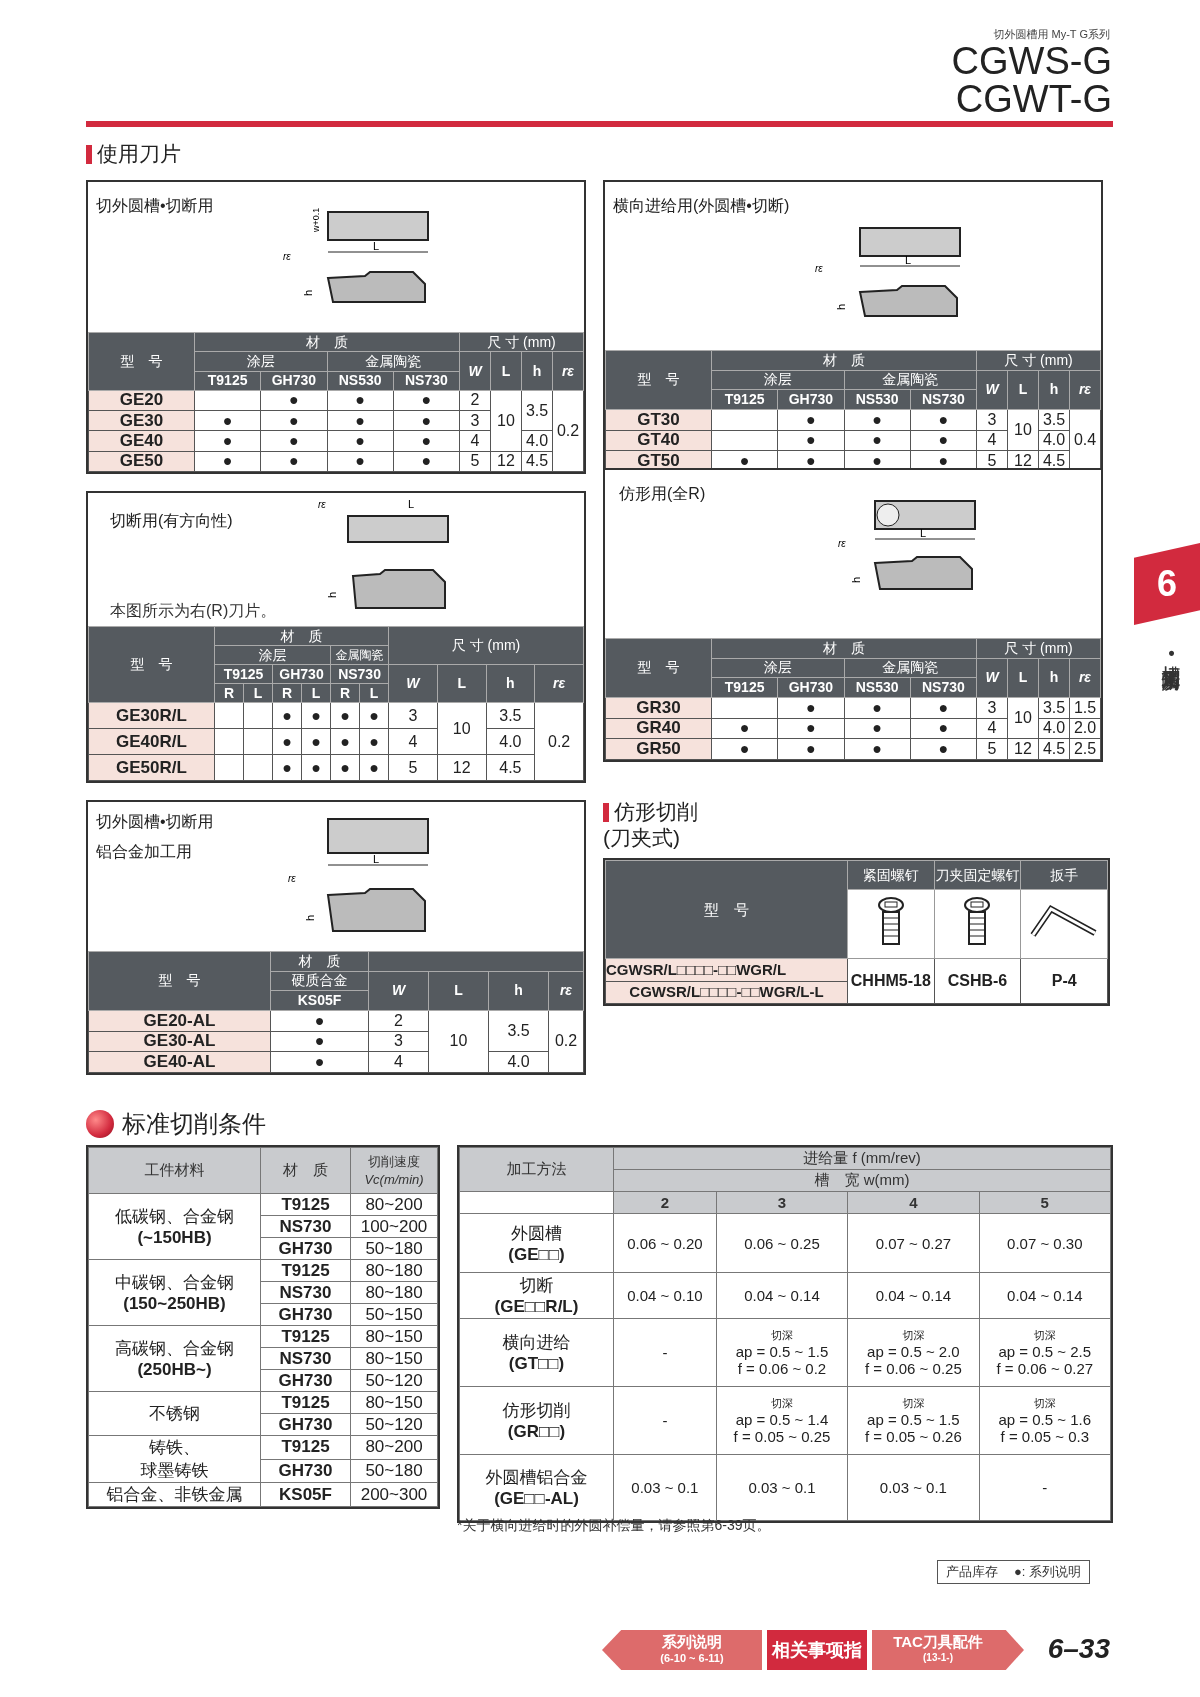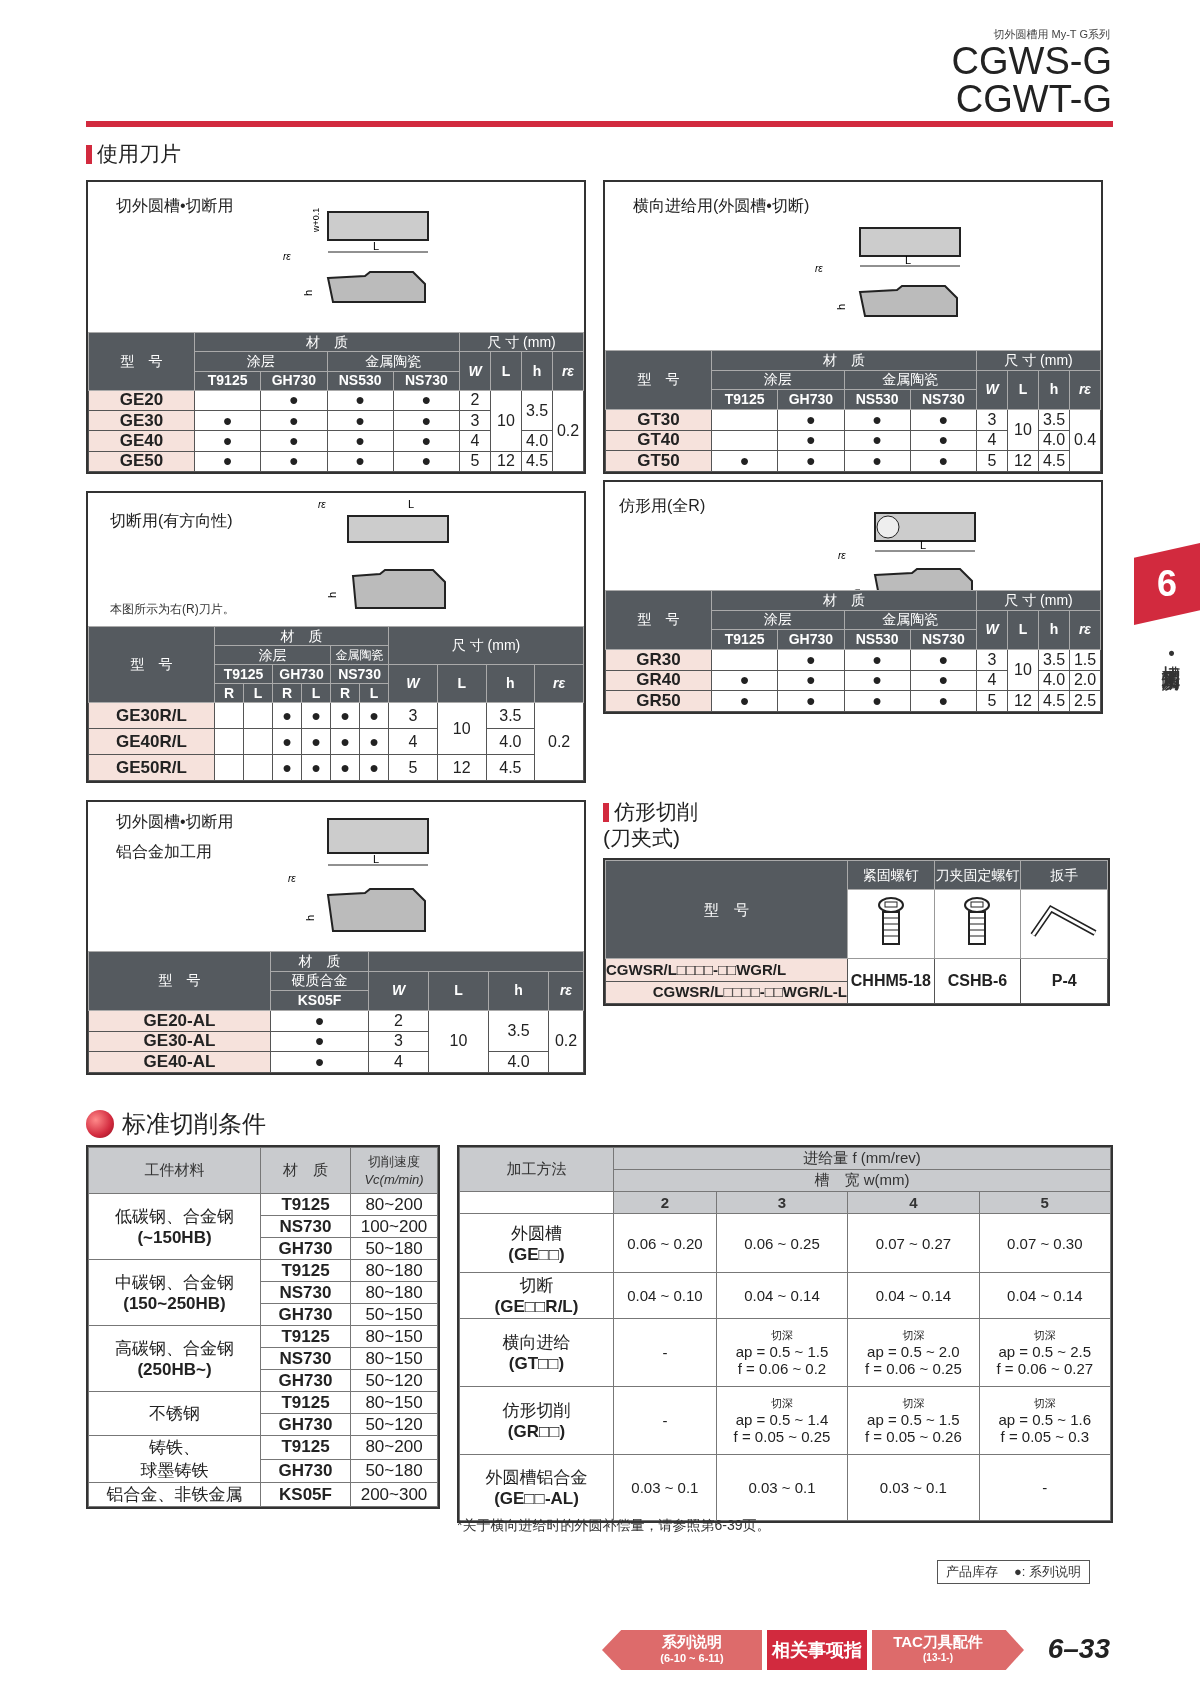--- a/index.html
+++ b/index.html
@@ -4,22 +4,22 @@
 <style>
 *{box-sizing:border-box;margin:0;padding:0}
 body{width:1200px;height:1697px;background:#fff;position:relative;font-family:"Liberation Sans","DejaVu Sans",sans-serif;color:#222;overflow:hidden}
 .abs{position:absolute}
 .hdr-sub{right:90px;top:27px;font-size:11px;color:#444}
 .hdr-t{right:88px;font-size:38px;line-height:38px;color:#222;font-family:"Liberation Sans",sans-serif}
 .redline{left:86px;top:121px;width:1027px;height:6px;background:#d22a3e}
 .sec-title{font-size:21px;color:#222;display:flex;align-items:center}
 .sec-title .bar{width:6px;height:19px;background:#d22a3e;margin-right:5px}
 .box{border:2px solid #333;background:#fff}
-.box-title{position:absolute;left:28px;top:14px;font-size:16px;color:#222}
-.note{position:absolute;left:22px;font-size:12px;color:#333}
+.box-title{position:absolute;left:8px;top:14px;font-size:16px;color:#222}
+.note{position:absolute;left:22px;font-size:16px;color:#333}
 table{border-collapse:collapse;width:100%}
 table.spec{position:absolute;left:0;bottom:0;table-layout:fixed}
 table.spec th{background:#555a5f;color:#fff;font-weight:normal;font-size:14px;border:1px solid #aaa;padding:0;height:19px;line-height:17px;text-align:center}
 table.spec th.b{font-weight:bold;font-size:14px}
 table.spec th.it{font-style:italic;font-weight:bold}
 table.spec td{border:1px solid #555;text-align:center;font-size:16px;height:20px;line-height:18px;padding:0}
 table.spec td.model{background:#f6e2dc;font-weight:bold;font-size:17px}
 .tab6{right:0px;top:543px;width:66px;height:82px;background:#d22a3e;clip-path:polygon(0 18%,100% 0,100% 82%,0 100%);color:#fff;font-size:36px;font-weight:bold;display:flex;align-items:center;justify-content:center}
 .vtext{right:18px;top:650px;width:26px;font-size:19px;line-height:22px;text-align:center;color:#333;writing-mode:vertical-rl}
 table.cond th{background:#c9cbce;color:#333;font-weight:normal;font-size:15px;border:1px solid #777;padding:0;text-align:center}
@@ -287,21 +287,21 @@
           <td>●</td>
           <td>●</td>
           <td>5</td>
           <td>12</td>
           <td>4.5</td>
         </tr>
   </tbody>
     </table>
 </div>
 
-<div class="abs box" style="left:603px;top:480px;width:500px;height:234px">
+<div class="abs box" style="left:603px;top:468px;width:500px;height:294px">
   <div class="box-title" style="left:14px;top:14px">仿形用(全R)</div>
   <svg class="abs" style="left:225px;top:25px" width="150" height="110">
     <rect x="45" y="6" width="100" height="28" fill="#ccc" stroke="#222" stroke-width="2"></rect>
     <circle cx="58" cy="20" r="11" fill="#eee" stroke="#222"></circle>
     <line x1="45" y1="44" x2="145" y2="44" stroke="#222"></line>
       <text x="90" y="42" font-size="11">L</text>
     <text x="8" y="52" font-size="10" font-style="italic">rε</text>
     <polygon points="45,68 82,66 87,62 130,62 142,74 142,94 50,94" fill="#bbb" stroke="#222" stroke-width="2"></polygon>
     <text x="22" y="88" font-size="11" transform="rotate(-90 26 84)">h</text>
   </svg>
@@ -480,21 +480,21 @@
               <polyline points="4,38 22,12 66,36" fill="none" stroke="#fff" stroke-width="3"></polyline>
             </svg></td>
     </tr>
     <tr>
           <td class="model" style="text-align:left;font-size:15px">CGWSR/L□□□□-□□WGR/L</td>
           <td rowspan="2" style="font-weight:bold">CHHM5-18</td>
           <td rowspan="2" style="font-weight:bold">CSHB-6</td>
           <td rowspan="2" style="font-weight:bold">P-4</td>
         </tr>
     <tr>
-          <td class="model" style="text-align:right;font-size:15px">CGWSR/L□□□□-□□WGR/L-L</td>
+          <td class="model" style="text-align:center;font-size:15px">CGWSR/L□□□□-□□WGR/L-L</td>
         </tr>
   </tbody>
     </table>
 </div>
 
 <div class="abs tab6">6</div>
 <div class="abs vtext">切槽•切断加工用刀具</div>
 
 <div class="abs" style="left:86px;top:1108px;display:flex;align-items:center">
   <span style="width:28px;height:28px;border-radius:50%;background:radial-gradient(circle at 35% 35%,#ff8a8a,#d22a3e 60%,#8c0f1e);margin-right:8px;display:inline-block"></span>

